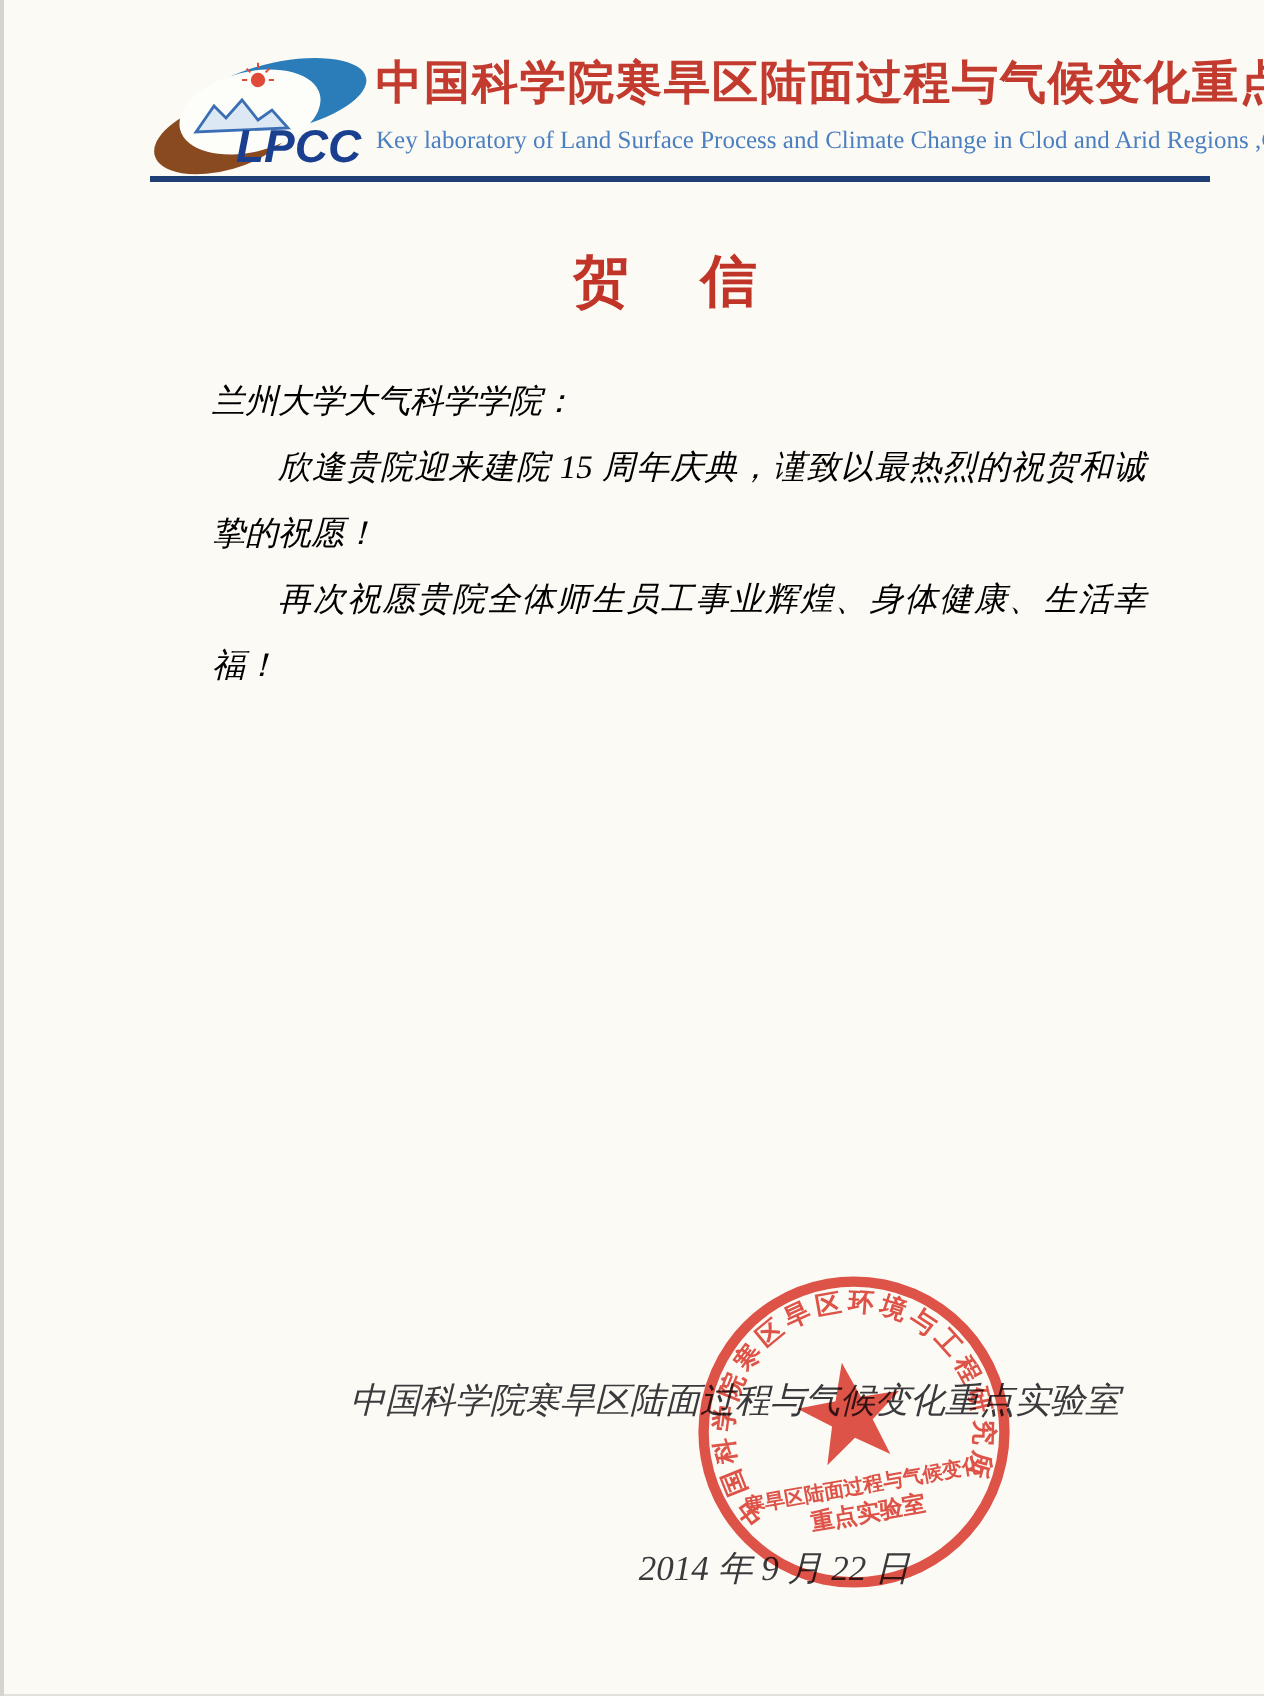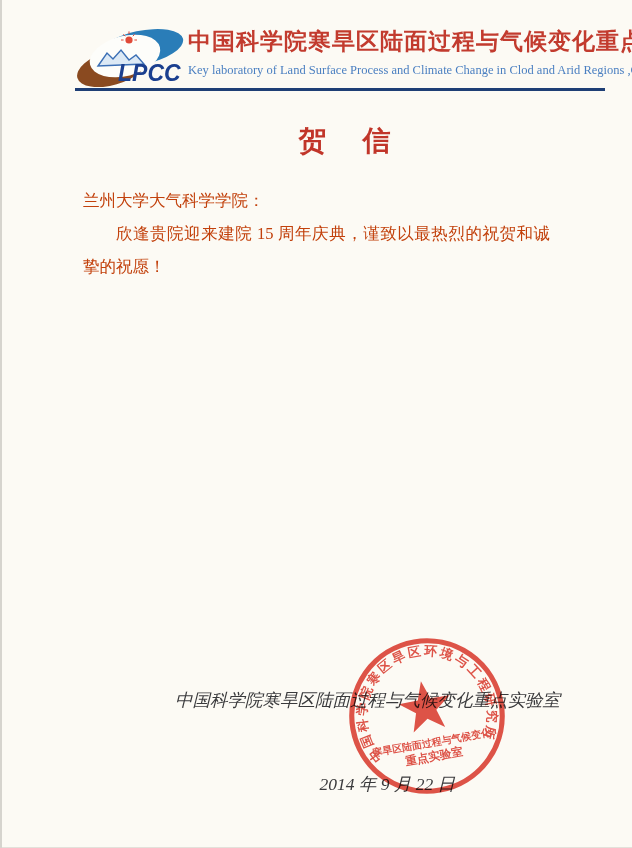--- a/index.html
+++ b/index.html
@@ -33,29 +33,30 @@
   .title-en{
     font-size:12.5px;color:#4a7fc1;line-height:22px;margin-top:3px;
     white-space:nowrap;
   }
   .header-rule{
     position:absolute;left:75px;top:88px;width:530px;height:3px;
     background:#1e3e75;
   }
   
   .letter-title{
-    position:absolute;left:112px;top:122px;width:465px;
+    position:absolute;left:100px;top:122px;width:465px;
     text-align:center;
     font-family:"Liberation Sans","DejaVu Sans",sans-serif;
     font-size:28px;font-weight:bold;color:#c13529;
     letter-spacing:14px;text-indent:14px;
   }
   .body-text{
-    position:absolute;left:83px;top:184px;width:467px;
-    font-size:16.5px;line-height:33px;color:#c2410c;
+    position:absolute;left:106px;top:184px;width:467px;
+    font-size:16.5px;line-height:33px;color:#000000;
+    font-style:italic;
     text-align:justify;
   }
   .body-text p{margin:0;text-indent:2em;}
   .body-text p.salutation{text-indent:0;}
   .signature{
     position:absolute;left:0;top:688px;width:632px;
     padding:0;text-align:right;
     font-size:17.5px;font-style:italic;color:#3a3a3c;
     box-sizing:border-box;padding-right:72px;
     white-space:nowrap;
@@ -116,20 +117,21 @@
     </div>
   </div>
 
   <div class="header-rule"></div>
 
   <div class="letter-title">贺 信</div>
 
   <div class="body-text">
     <p class="salutation">兰州大学大气科学学院：</p>
     <p>欣逢贵院迎来建院 15 周年庆典，谨致以最热烈的祝贺和诚挚的祝愿！</p>
+    <p>再次祝愿贵院全体师生员工事业辉煌、身体健康、生活幸福！</p>
   </div>
 
   <div class="signature">中国科学院寒旱区陆面过程与气候变化重点实验室</div>
   <div class="date">2014 年 9 月 22 日</div>
 
   <svg class="seal" viewBox="0 0 200 200" aria-hidden="true">
     <g transform="rotate(-10 100 100)" fill="#dc3c31">
       <circle cx="100" cy="100" r="94" fill="none" stroke="#dc3c31" stroke-width="6.5"></circle>
       <defs>
         <path id="seal-arc" d="M 37.7 143.6 A 76 76 0 1 1 162.3 143.6" fill="none"></path>

